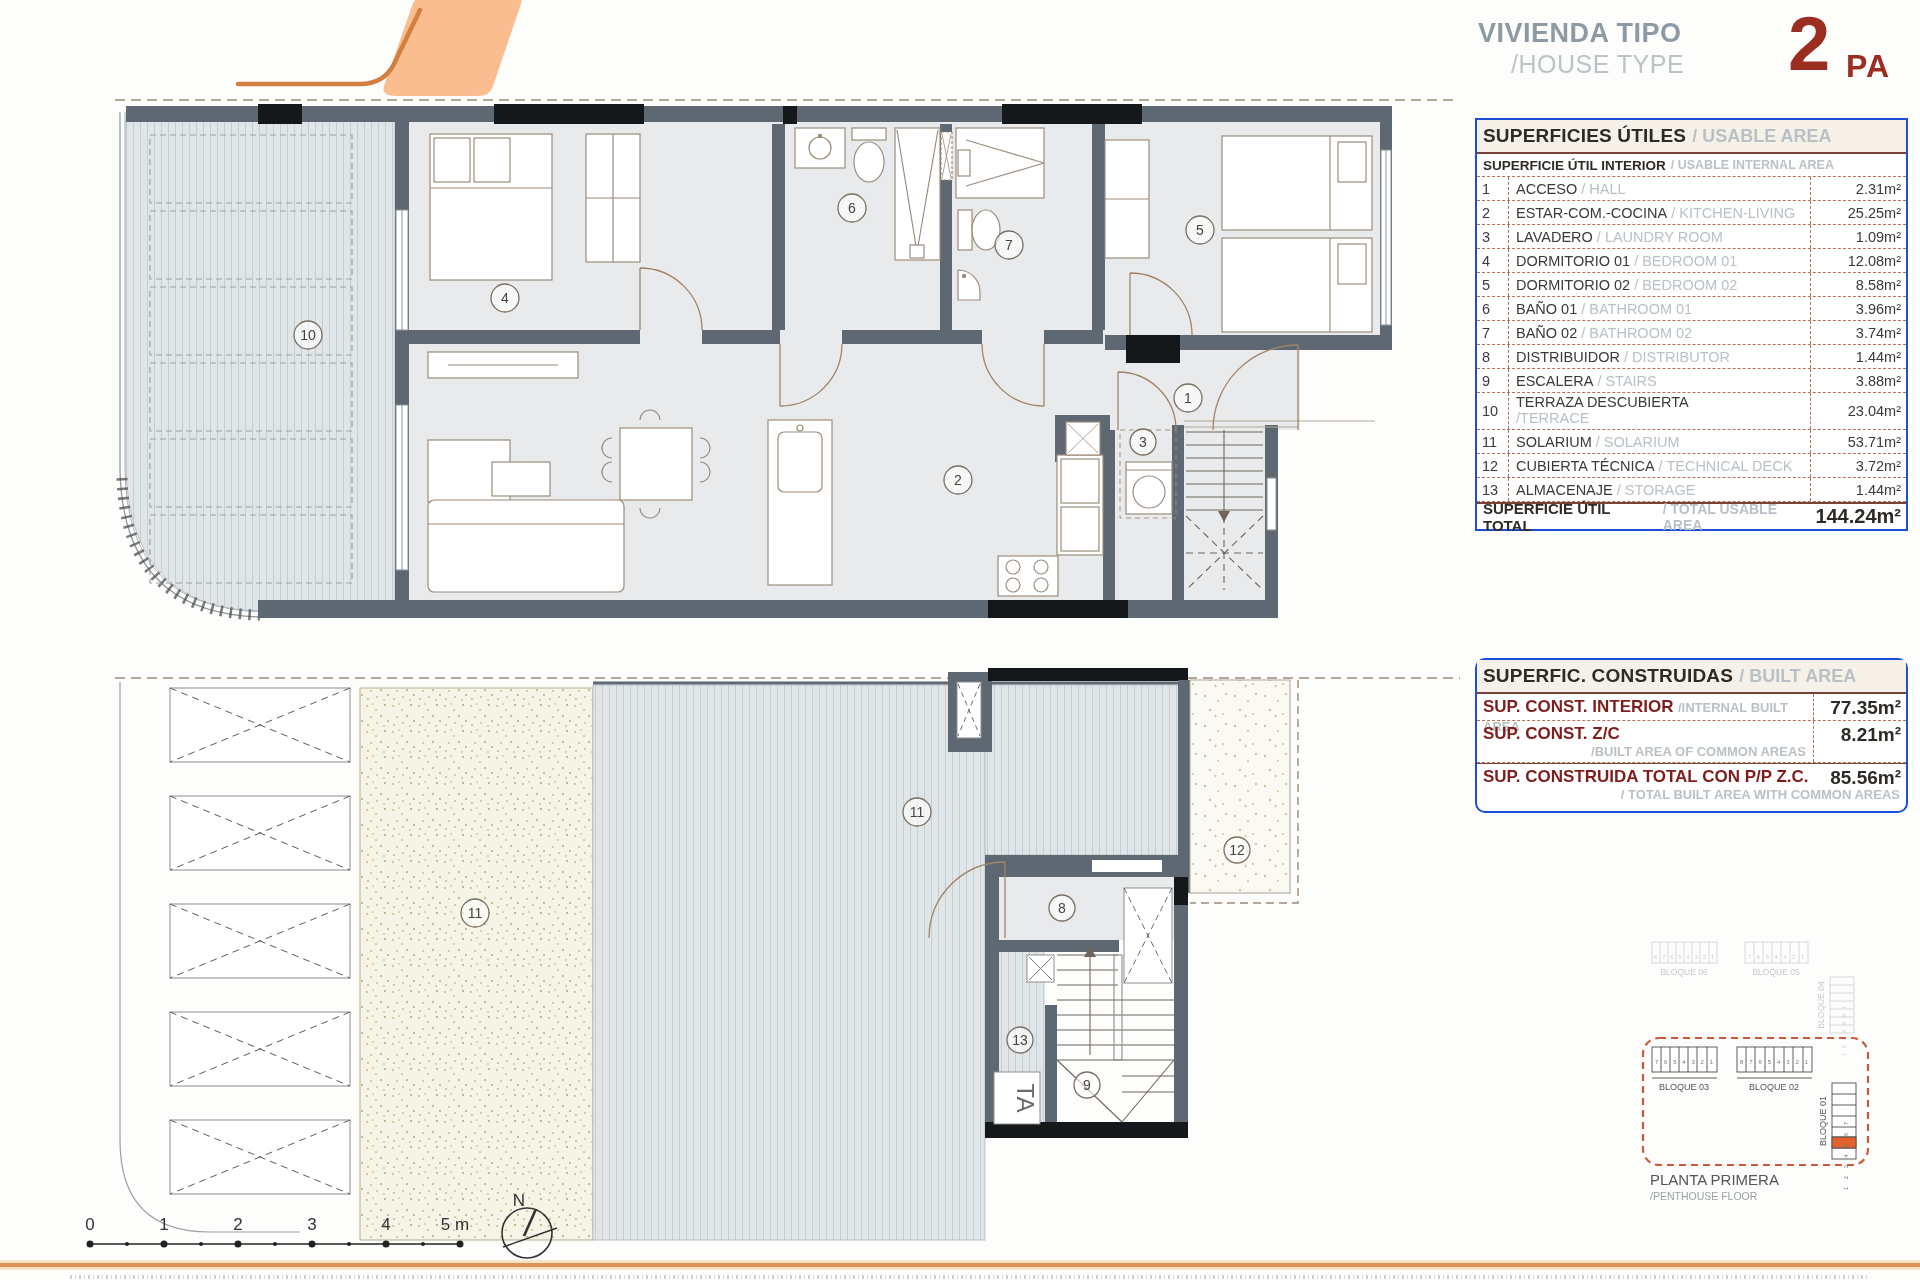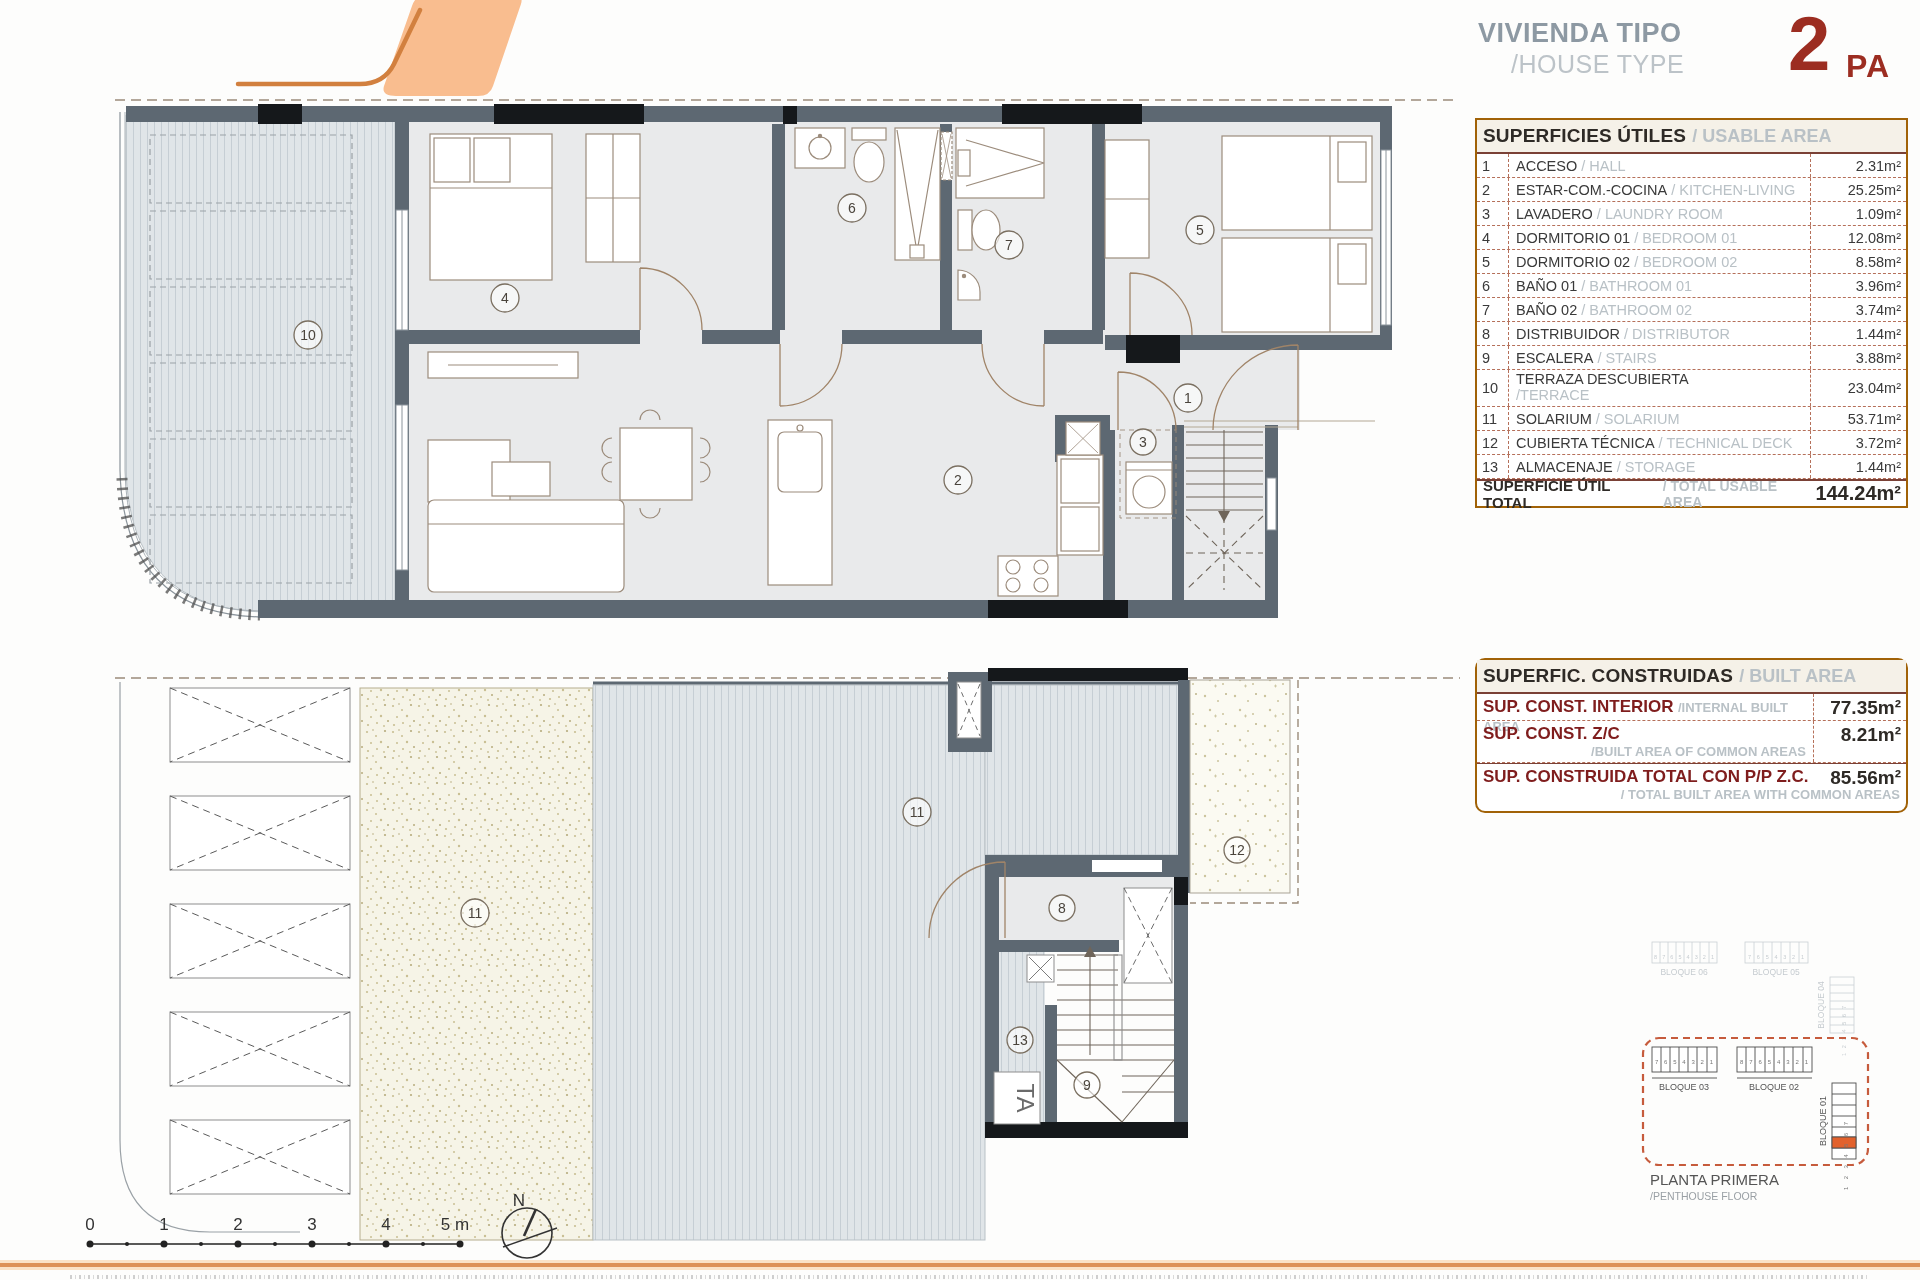--- a/index.html
+++ b/index.html
@@ -7,21 +7,21 @@
           font-family:"Liberation Sans", sans-serif;}
   svg text{font-family:"Liberation Sans", sans-serif;}
 
   
   .title-es{position:absolute;left:1478px;top:18px;font-size:27px;font-weight:bold;color:#8d99a3;letter-spacing:.5px;}
   .title-en{position:absolute;left:1511px;top:50px;font-size:25px;font-weight:normal;color:#bcc3c8;letter-spacing:.5px;}
   .type-num{position:absolute;left:1788px;top:6px;font-size:76px;font-weight:bold;color:#9c2d21;line-height:1;}
   .type-suffix{position:absolute;left:1846px;top:50px;font-size:32px;font-weight:bold;color:#9c2d21;line-height:1;letter-spacing:1px;}
 
   
-  .areatable{position:absolute;left:1475px;width:433px;border:2px solid #a16207;background:#fff;box-sizing:border-box;}
+  .areatable{position:absolute;left:1475px;width:433px;border:2px solid #1d4ed8;background:#fff;box-sizing:border-box;}
   #usable-table{top:118px;}
   #built-table{top:658px;border-radius:10px;}
   .t-head{display:flex;align-items:center;background:#f5f1e8;border-bottom:2px solid #7a4136;
           padding:3px 6px;height:26px;}
   .t-head .es{font-size:19px;font-weight:bold;color:#2e2a26;letter-spacing:.2px;white-space:nowrap;}
   .t-head .en{font-size:18px;font-weight:bold;color:#b9c1c6;margin-left:6px;white-space:nowrap;}
   .t-sub{display:flex;align-items:center;padding:2px 6px;height:18px;border-bottom:1px dashed #b5705a;}
   .t-sub .es{font-size:13.5px;font-weight:bold;color:#2e2a26;}
   .t-sub .en{font-size:12.5px;font-weight:bold;color:#b9c1c6;margin-left:5px;}
   .t-row{display:flex;align-items:center;border-bottom:1px dashed #b5705a;height:23px;font-size:14.5px;}
@@ -492,20 +492,24 @@
   <div class="title-es">VIVIENDA TIPO</div>
   <div class="title-en">/HOUSE TYPE</div>
   <div class="type-num">2</div>
   <div class="type-suffix">PA</div>
 
   <div class="areatable" id="usable-table">
     <div class="t-head">
       <span class="es">SUPERFICIES ÚTILES</span>
       <span class="en">/ USABLE AREA</span>
     </div>
+    <div class="t-sub">
+      <span class="es">SUPERFICIE ÚTIL INTERIOR</span>
+      <span class="en">/ USABLE INTERNAL AREA</span>
+    </div>
 
     <div class="t-row">
       <span class="c-num">1</span>
       <span class="c-name"><span class="es">ACCESO</span><span class="en">/ HALL</span></span>
       <span class="c-val">2.31m²</span>
     </div>
     <div class="t-row">
       <span class="c-num">2</span>
       <span class="c-name"><span class="es">ESTAR-COM.-COCINA</span><span class="en">/ KITCHEN-LIVING</span></span>
       <span class="c-val">25.25m²</span>

